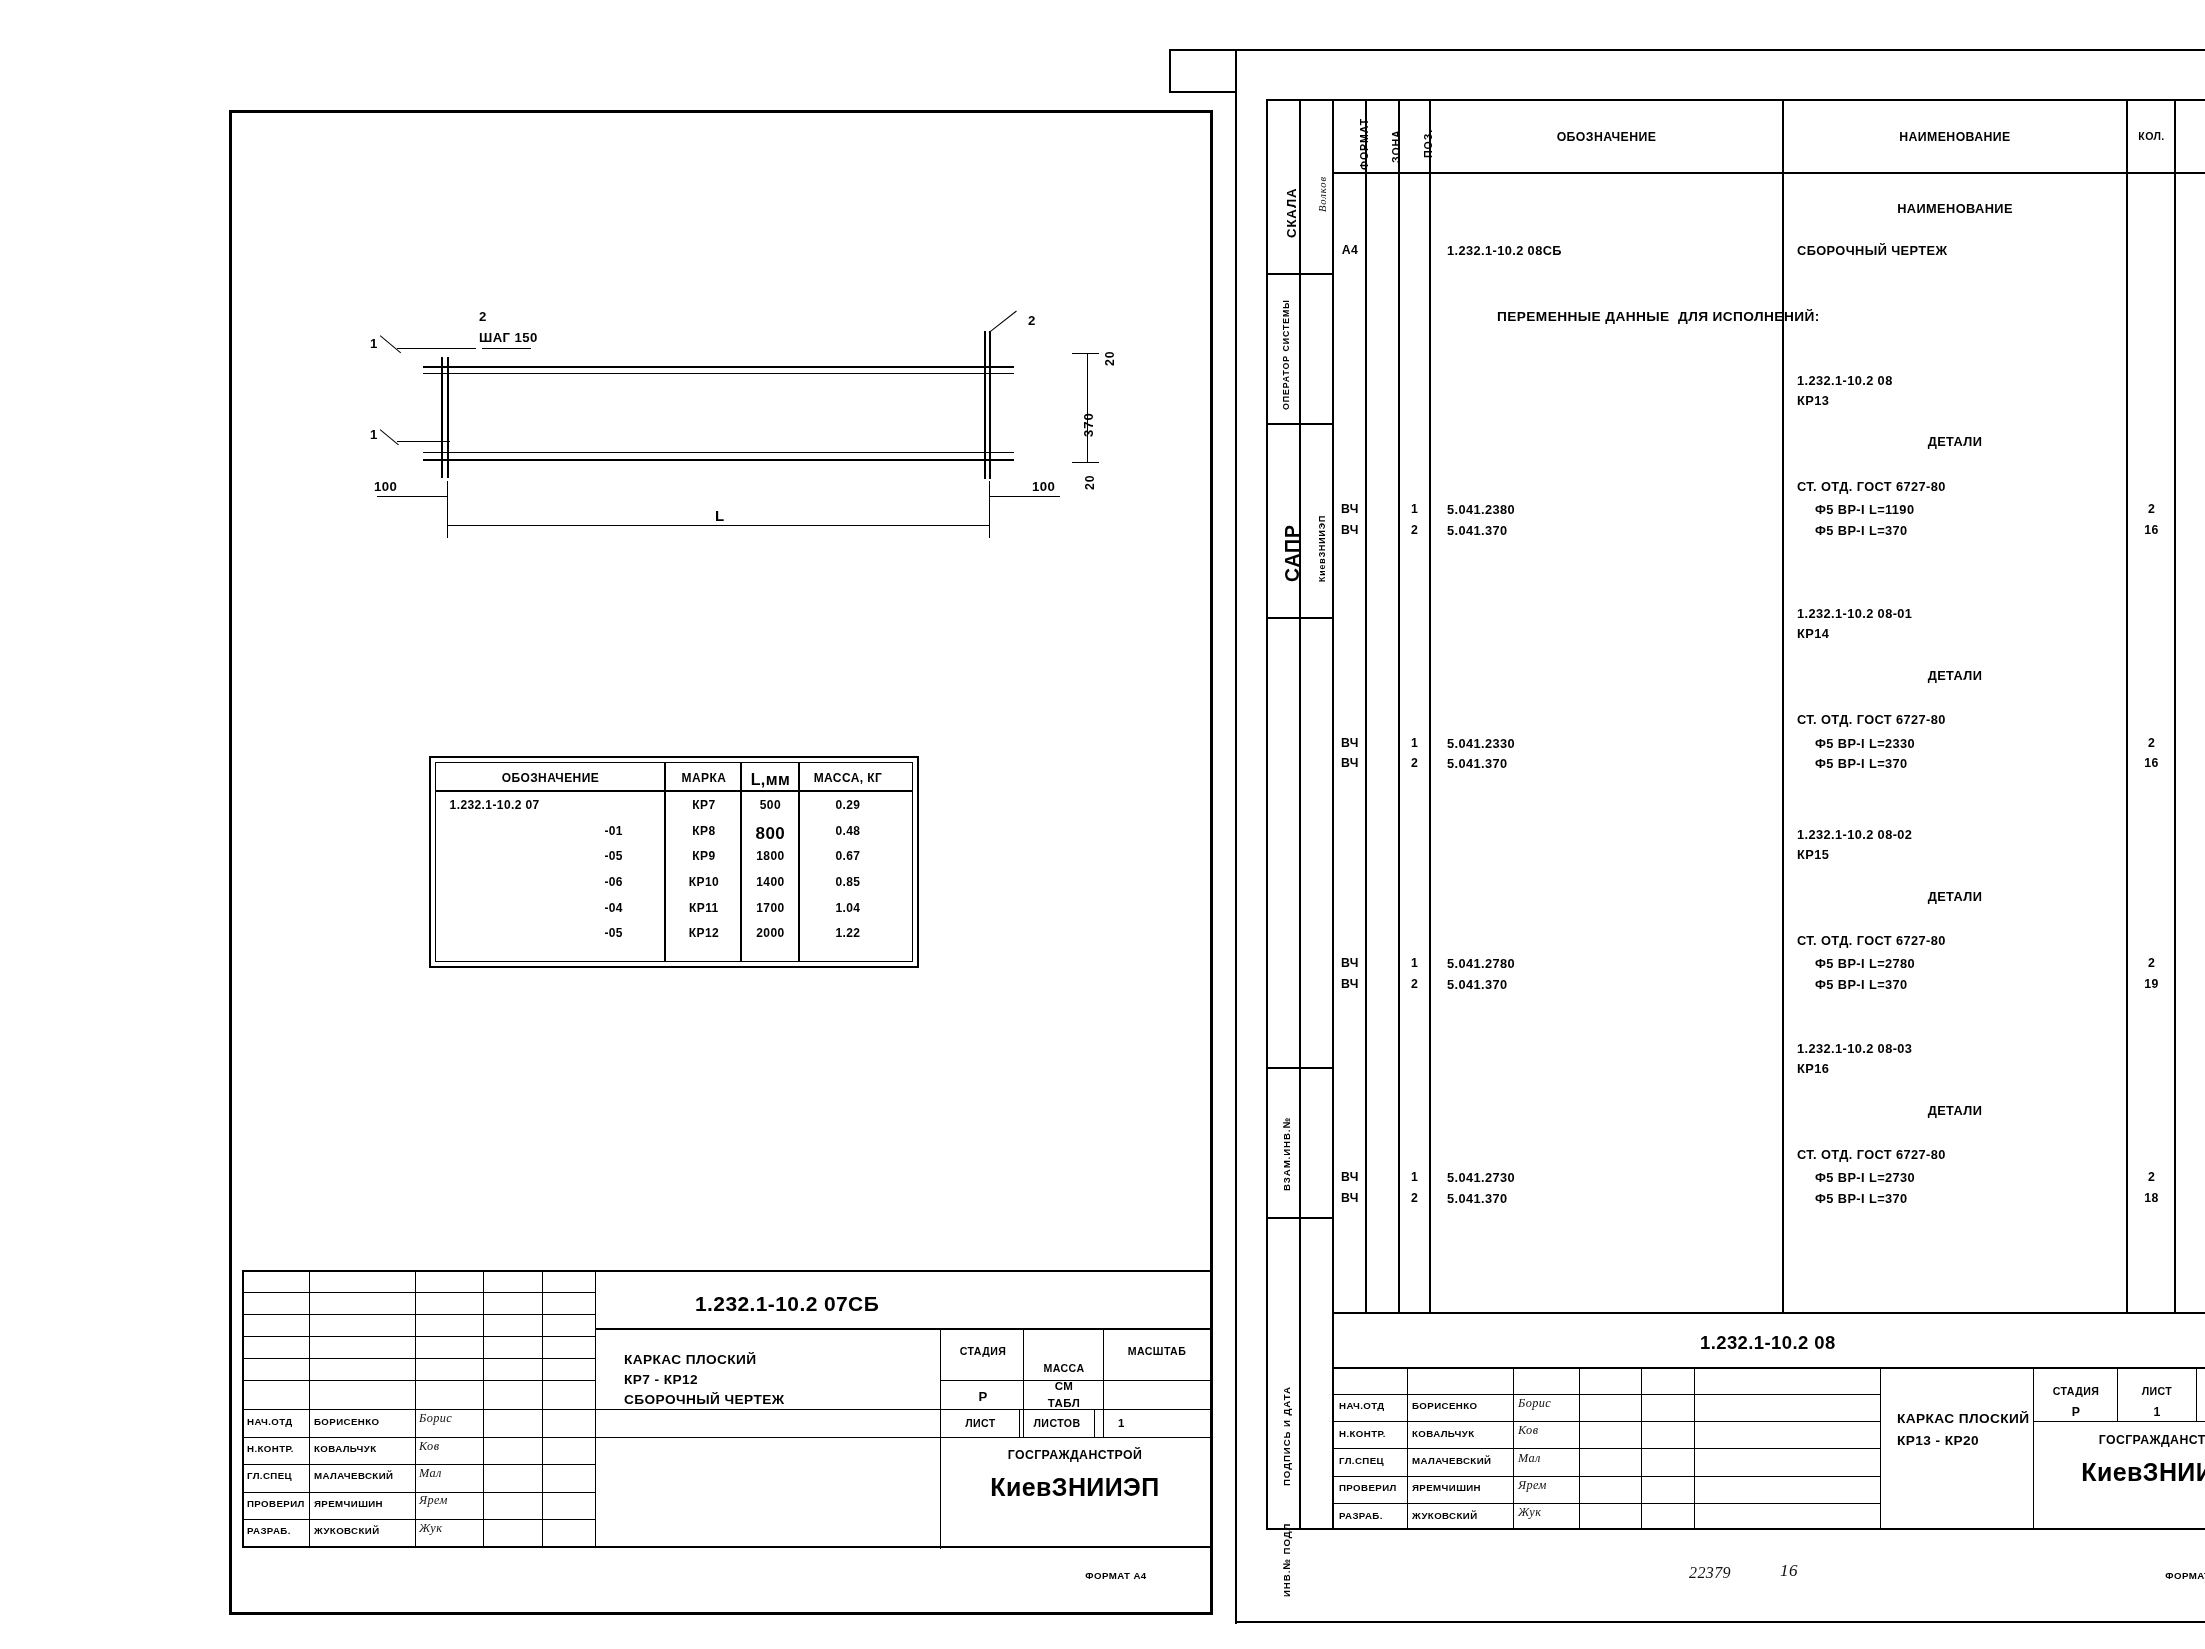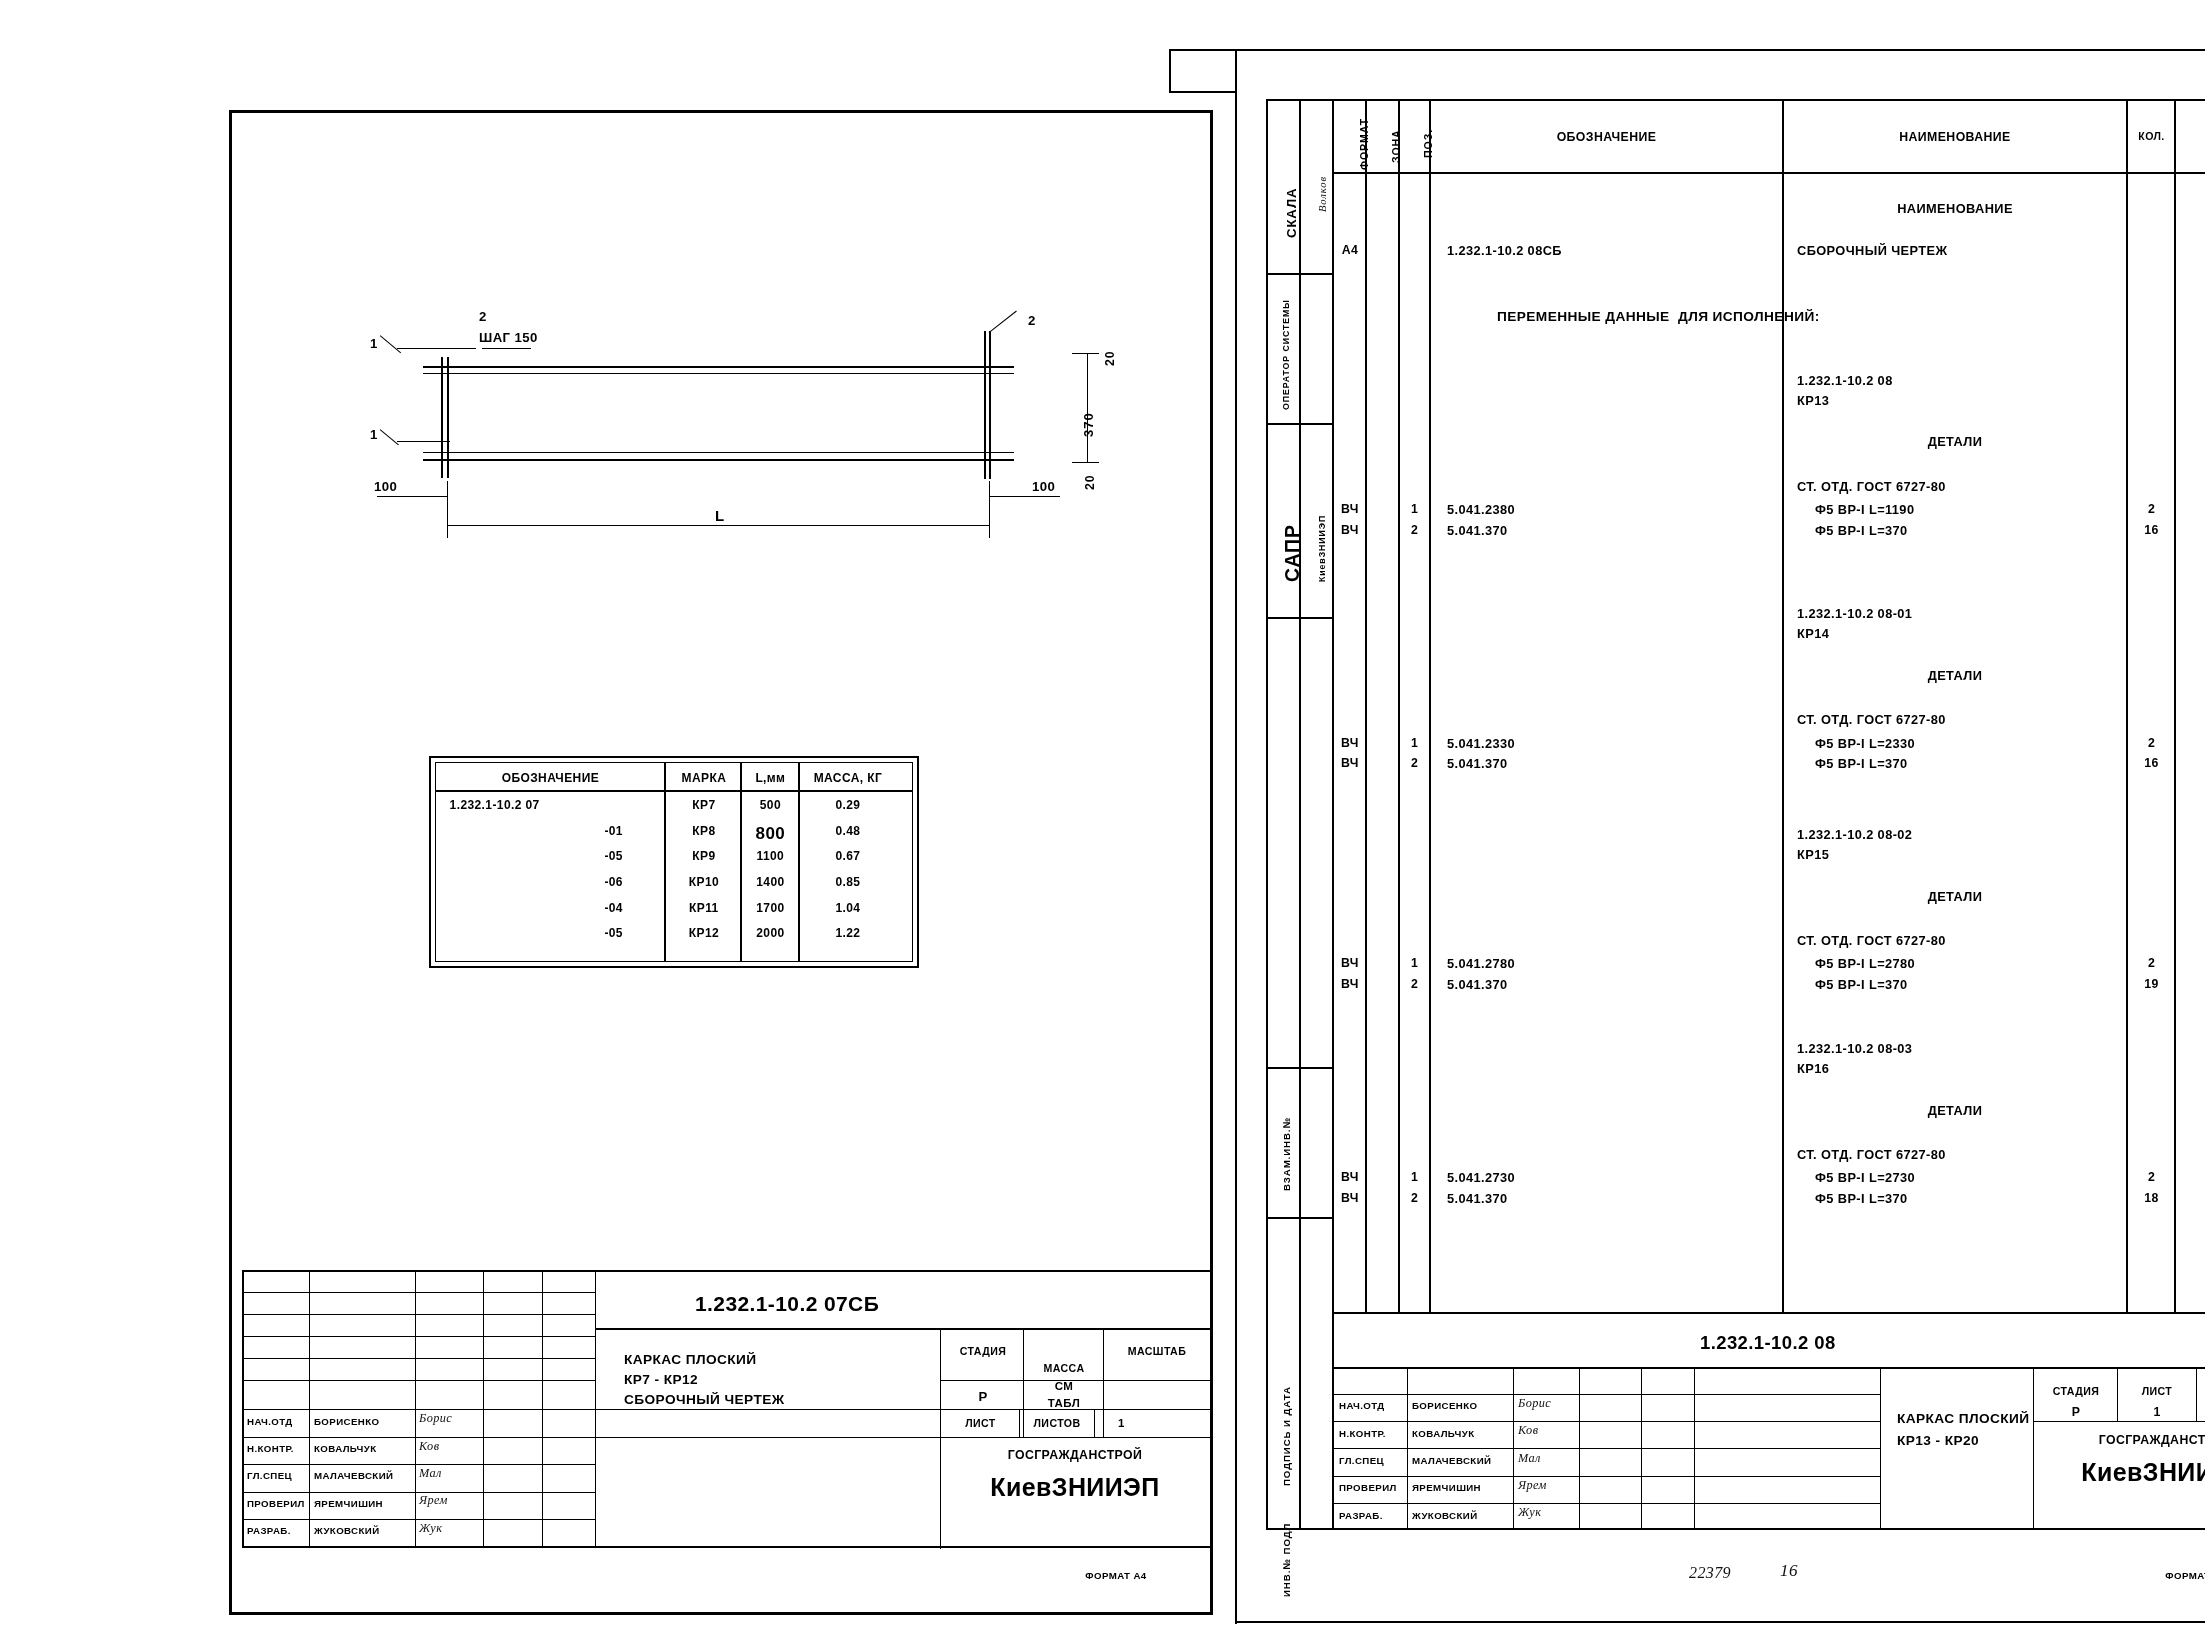--- a/index.html
+++ b/index.html
@@ -70,37 +70,37 @@
 
   <div class="box2" style="left:429px;top:756px;width:490px;height:212px;">
     <div class="box" style="position:absolute;left:4.4px;top:4.4px;right:4.4px;bottom:4.4px;border:1.3px solid #000;">
       <div class="ln" style="left:0;top:27px;width:100%;height:1.3px;"></div>
       <div class="ln" style="left:228px;top:0;width:1.3px;height:100%;"></div>
       <div class="ln" style="left:304px;top:0;width:1.3px;height:100%;"></div>
       <div class="ln" style="left:362px;top:0;width:1.3px;height:100%;"></div>
 
       <div class="txt c" style="left:0;top:8px;width:228px;font-size:12px;">ОБОЗНАЧЕНИЕ</div>
       <div class="txt c" style="left:230px;top:8px;width:75px;font-size:12px;">МАРКА</div>
-      <div class="txt c" style="left:306px;top:8px;width:56px;font-size:12px;">L,мм</div>
+      <div class="txt c" style="left:306px;top:8px;width:56px;font-size:16px;">L,мм</div>
       <div class="txt c" style="left:363px;top:8px;width:97px;font-size:12px;">МАССА, КГ</div>
 
       <div>
         <div class="txt" style="left:13.2px;top:35px;font-size:12px;">1.232.1-10.2 07</div>
         <div class="txt c" style="left:230px;top:35px;width:75px;font-size:12px;">КР7</div>
         <div class="txt c" style="left:306px;top:35px;width:56px;font-size:12px;">500</div>
         <div class="txt c" style="left:363px;top:35px;width:97px;font-size:12px;">0.29</div>
 
         <div class="txt" style="left:168px;top:61px;font-size:12px;">-01</div>
         <div class="txt c" style="left:230px;top:61px;width:75px;font-size:12px;">КР8</div>
         <div class="txt c" style="left:306px;top:61px;width:56px;font-size:17px;">800</div>
         <div class="txt c" style="left:363px;top:61px;width:97px;font-size:12px;">0.48</div>
 
         <div class="txt" style="left:168px;top:86px;font-size:12px;">-05</div>
         <div class="txt c" style="left:230px;top:86px;width:75px;font-size:12px;">КР9</div>
-        <div class="txt c" style="left:306px;top:86px;width:56px;font-size:12px;">1100</div>
+        <div class="txt c" style="left:306px;top:86px;width:56px;font-size:12px;">1800</div>
         <div class="txt c" style="left:363px;top:86px;width:97px;font-size:12px;">0.67</div>
 
         <div class="txt" style="left:168px;top:112px;font-size:12px;">-06</div>
         <div class="txt c" style="left:230px;top:112px;width:75px;font-size:12px;">КР10</div>
         <div class="txt c" style="left:306px;top:112px;width:56px;font-size:12px;">1400</div>
         <div class="txt c" style="left:363px;top:112px;width:97px;font-size:12px;">0.85</div>
 
         <div class="txt" style="left:168px;top:138px;font-size:12px;">-04</div>
         <div class="txt c" style="left:230px;top:138px;width:75px;font-size:12px;">КР11</div>
         <div class="txt c" style="left:306px;top:138px;width:56px;font-size:12px;">1700</div>

